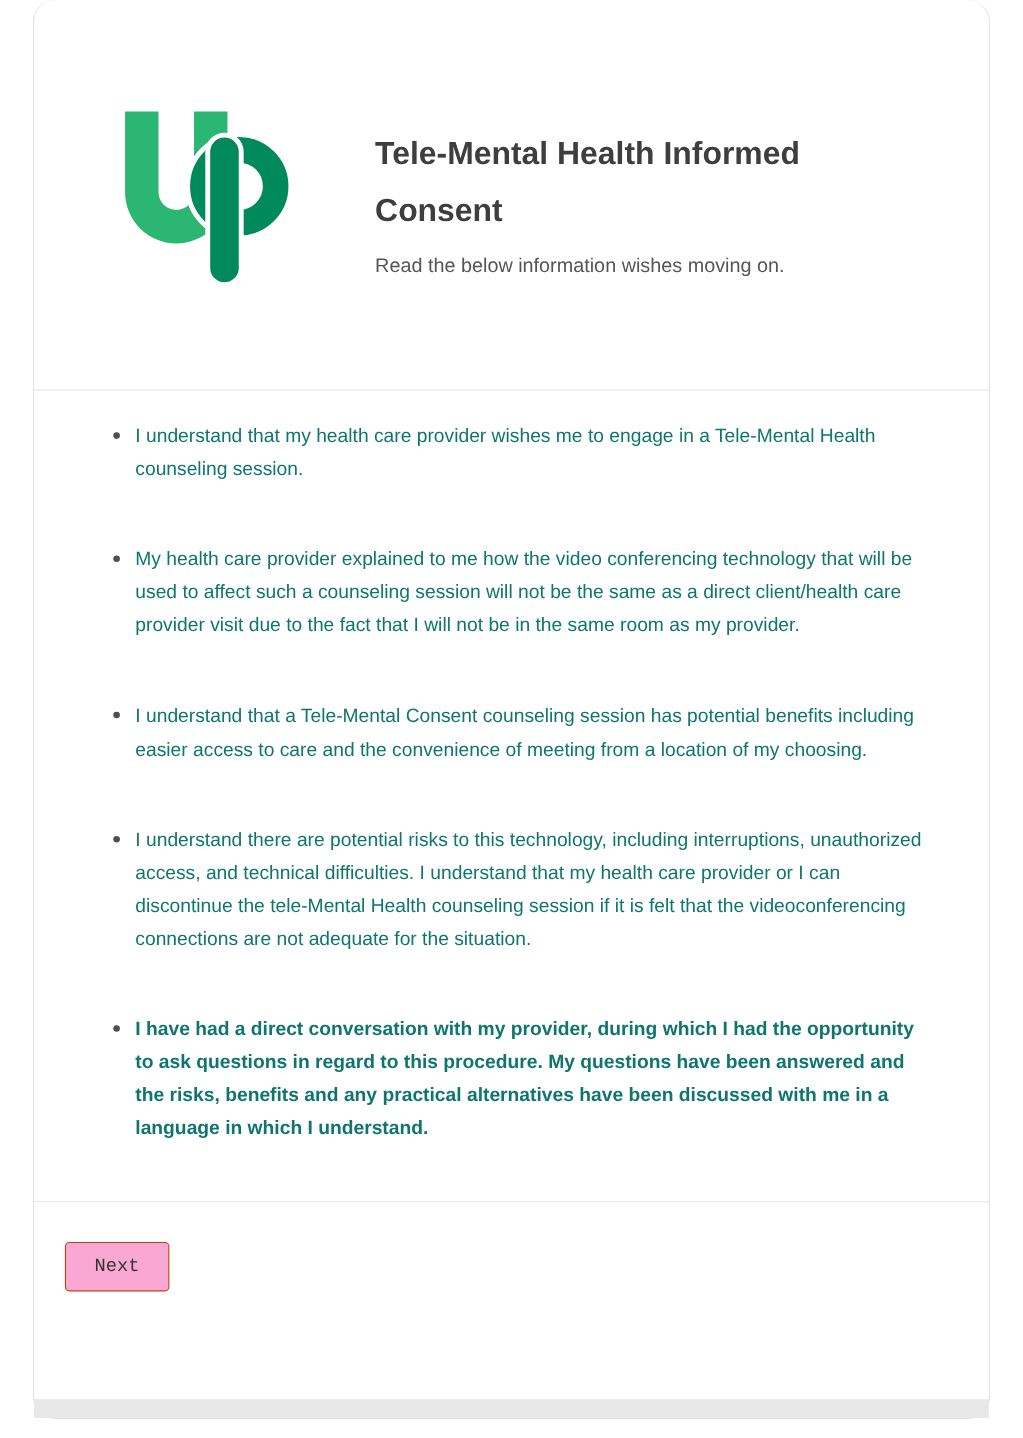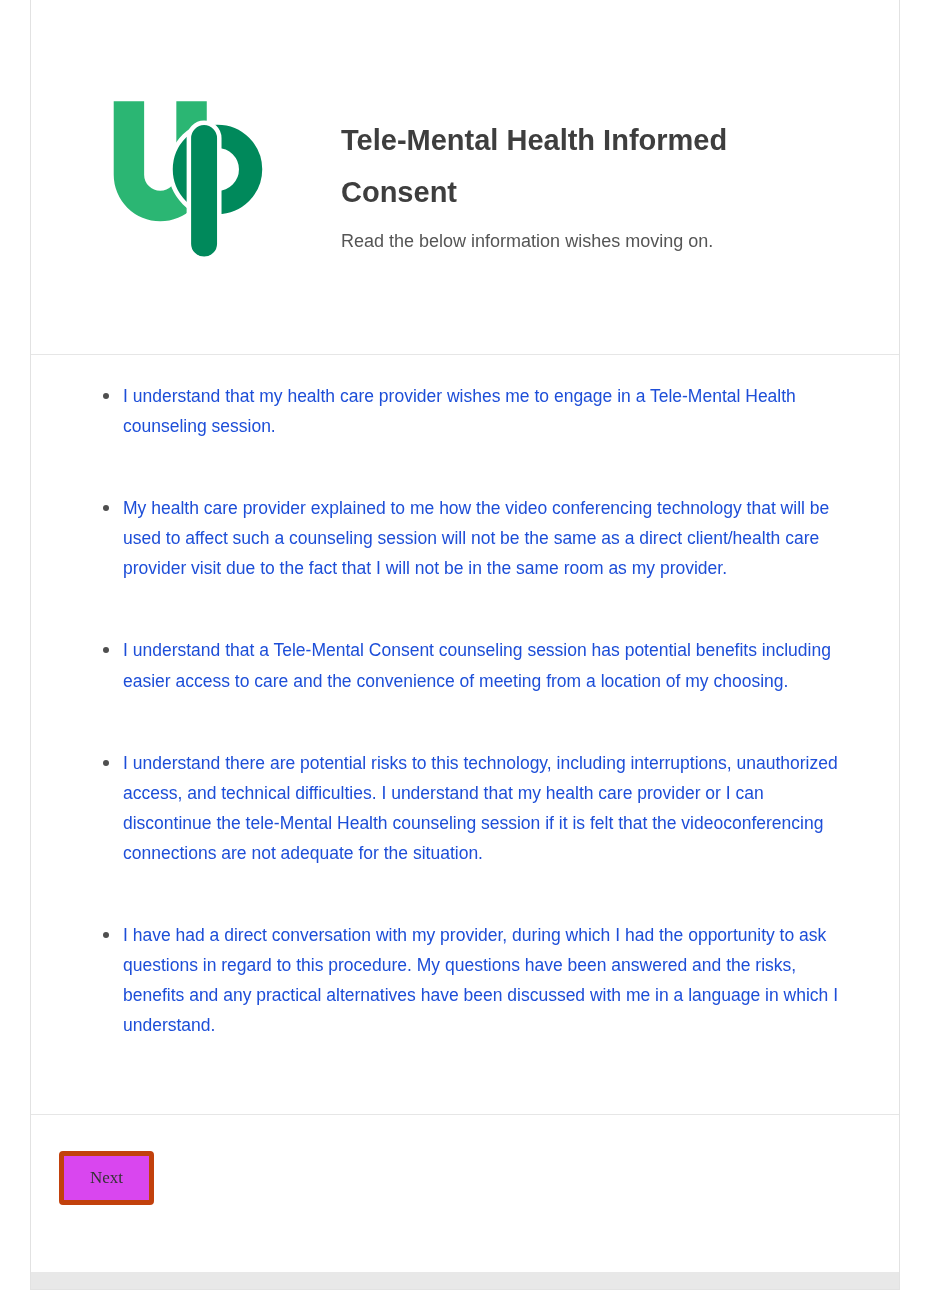--- a/index.html
+++ b/index.html
@@ -19,20 +19,21 @@
   .form-card {
     width: 870px;
     margin: 0 auto;
     background: #ffffff;
     border-left: 1px solid #e2e2e2;
     border-right: 1px solid #e2e2e2;
     border-bottom: 1px solid #e2e2e2;
     min-height: 1290px;
     display: flex;
     flex-direction: column;
+    border-radius: 20px;
   }
   .header {
     padding: 96px 55px 0 70px;
     display: flex;
     align-items: flex-start;
   }
   .logo-box {
     width: 165px;
     height: 170px;
     flex: 0 0 auto;
@@ -65,43 +66,43 @@
     padding: 26px 58px 0 72px;
   }
   ul.consent-list {
     list-style: none;
   }
   ul.consent-list li {
     position: relative;
     padding-left: 20px;
     font-size: 17.5px;
     line-height: 1.72;
-    color: #1d4ed8;
+    color: #0f766e;
     margin-bottom: 52px;
   }
-  ul.consent-list li:last-child { margin-bottom: 44px; }
+  ul.consent-list li:last-child { margin-bottom: 22px; font-weight: bold; }
   ul.consent-list li .bullet-dot {
     position: absolute;
     left: 0;
     top: 12px;
     width: 6px;
     height: 6px;
     border-radius: 50%;
     background: #4f4f4f;
   }
   .footer-bar {
     padding: 36px 30px 42px 28px;
   }
   .next-button {
     display: inline-block;
-    font-family: Liberation Serif, serif;
+    font-family: Liberation Mono, monospace;
     font-size: 17px;
     color: #333333;
-    background: #d946ef;
-    border: 5px solid #c2410c;
+    background: #f9a8d4;
+    border: 1px solid #c2410c;
     border-radius: 4px;
     padding: 12px 26px;
     cursor: pointer;
   }
   .bottom-strip {
     width: 100%;
     height: 17px;
     background: #e8e8e8;
     margin-top: auto;
   }

